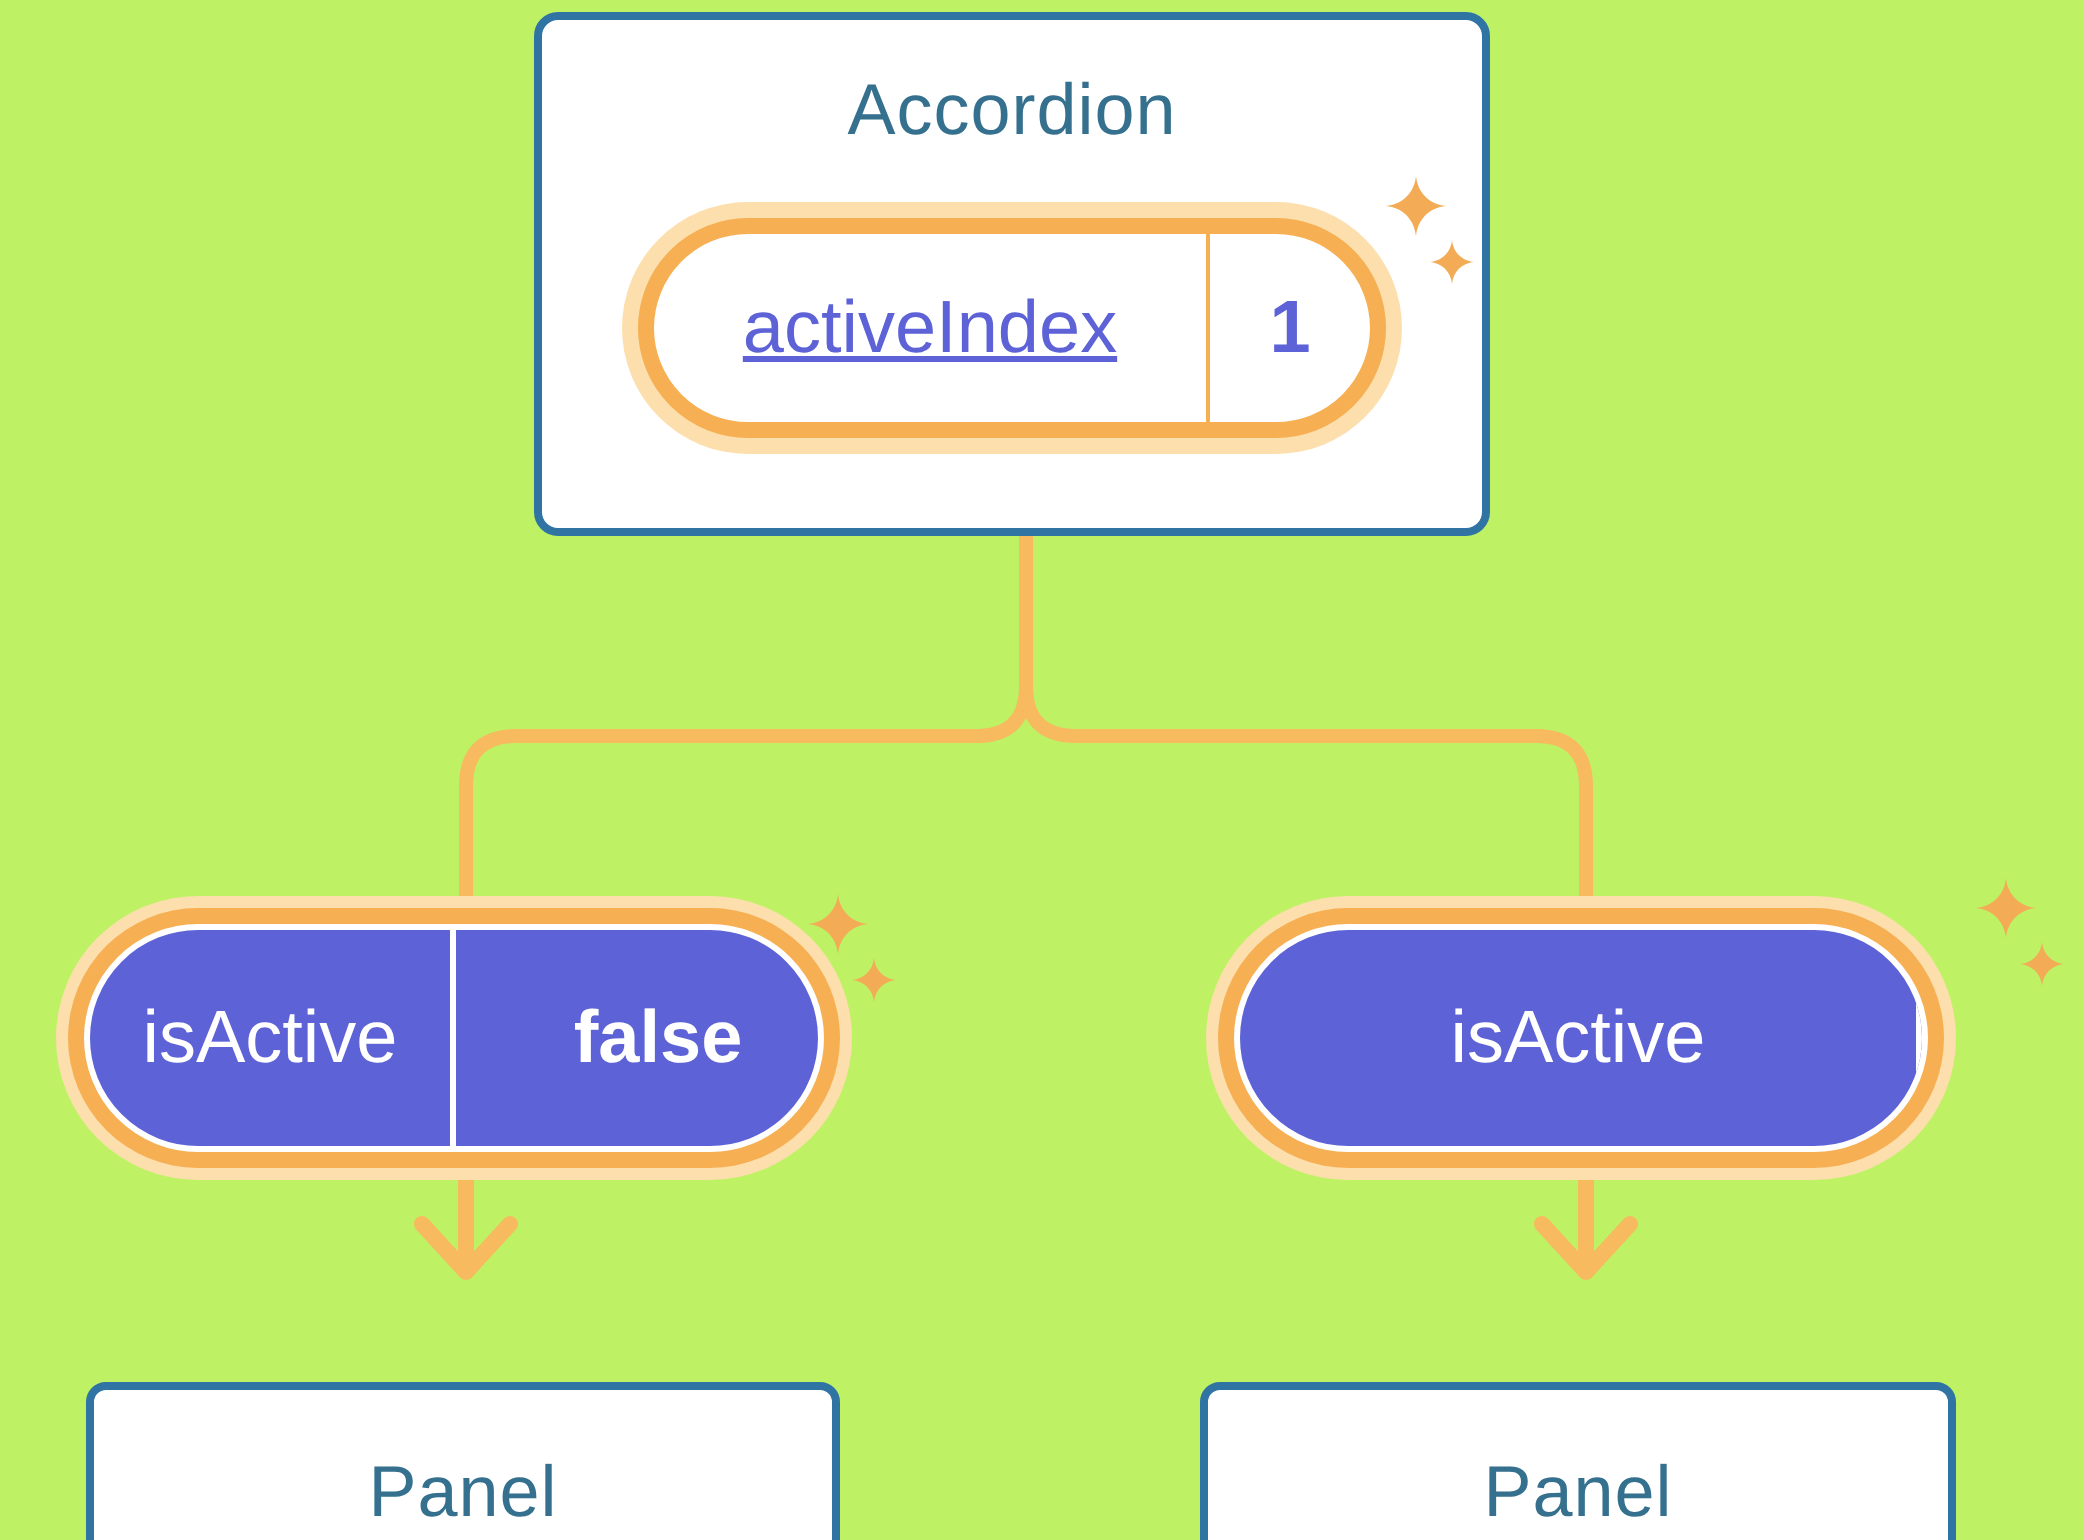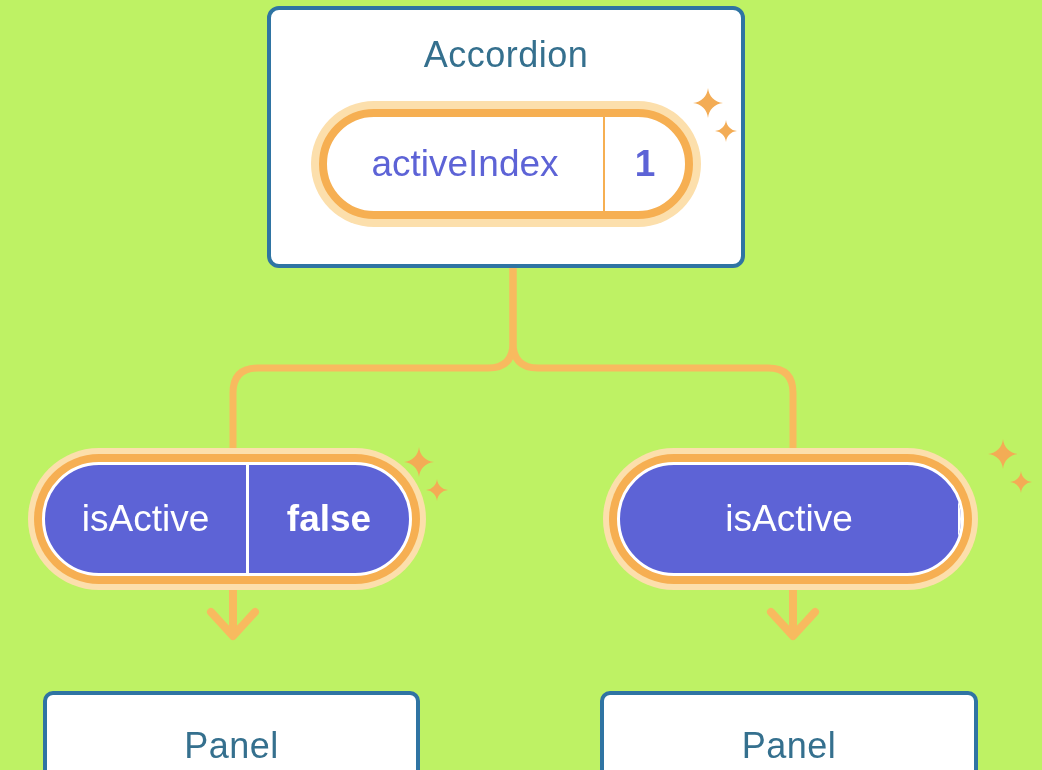--- a/index.html
+++ b/index.html
@@ -54,20 +54,21 @@
     align-items: stretch;
     overflow: hidden;
   }
   .state-pill .pill-label {
     flex: 1;
     display: flex;
     align-items: center;
     justify-content: center;
     color: #5D63D6;
     font-size: 37px;
+    text-decoration: underline;
   }
   .state-pill .pill-divider {
     width: 2px;
     background: #F6AF52;
   }
   .state-pill .pill-value {
     width: 80px;
     display: flex;
     align-items: center;
     justify-content: center;
@@ -106,20 +107,21 @@
     width: 3px;
     background: #ffffff;
   }
   .prop-pill .pill-value {
     display: flex;
     align-items: center;
     justify-content: center;
     color: #ffffff;
     font-size: 37px;
     font-weight: bold;
+    padding-left: 21px;
   }
   .prop-pill.left .pill-value { width: 160px; }
   .prop-pill.right .pill-value { width: 130px; }
   .panel-card {
     top: 648px;
     height: 109px;
     border-radius: 10px;
     justify-content: center;
     margin-top: 43px;
   }

